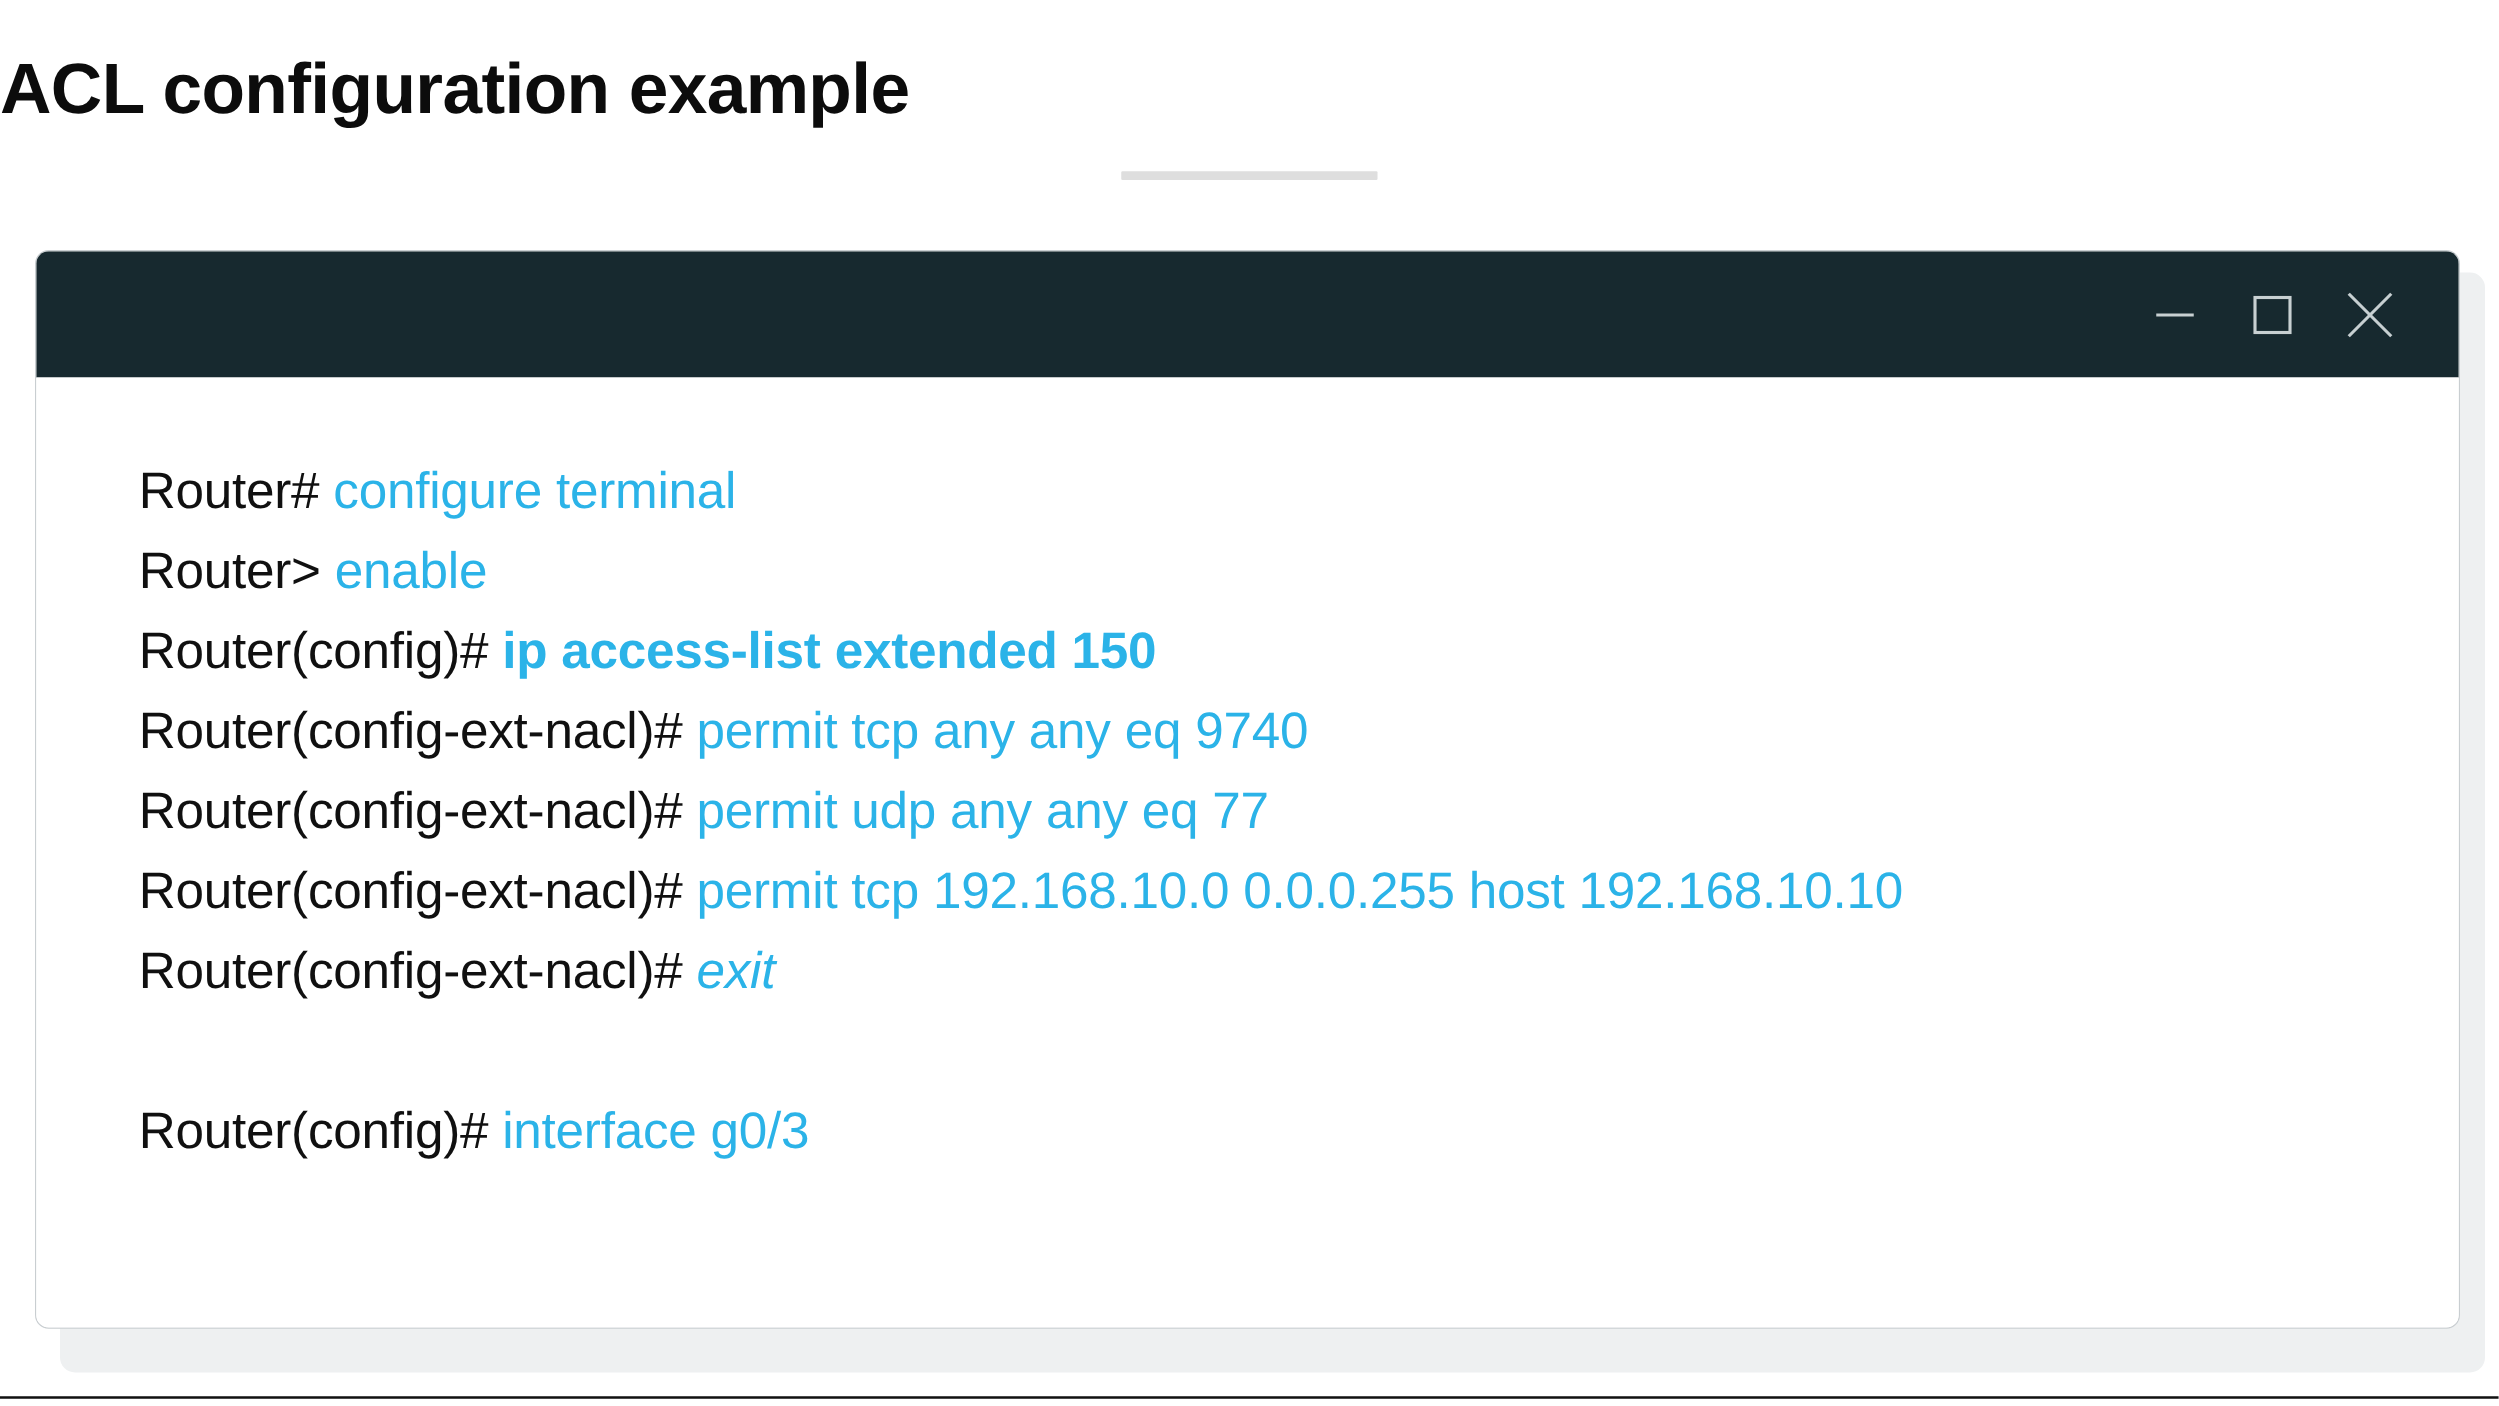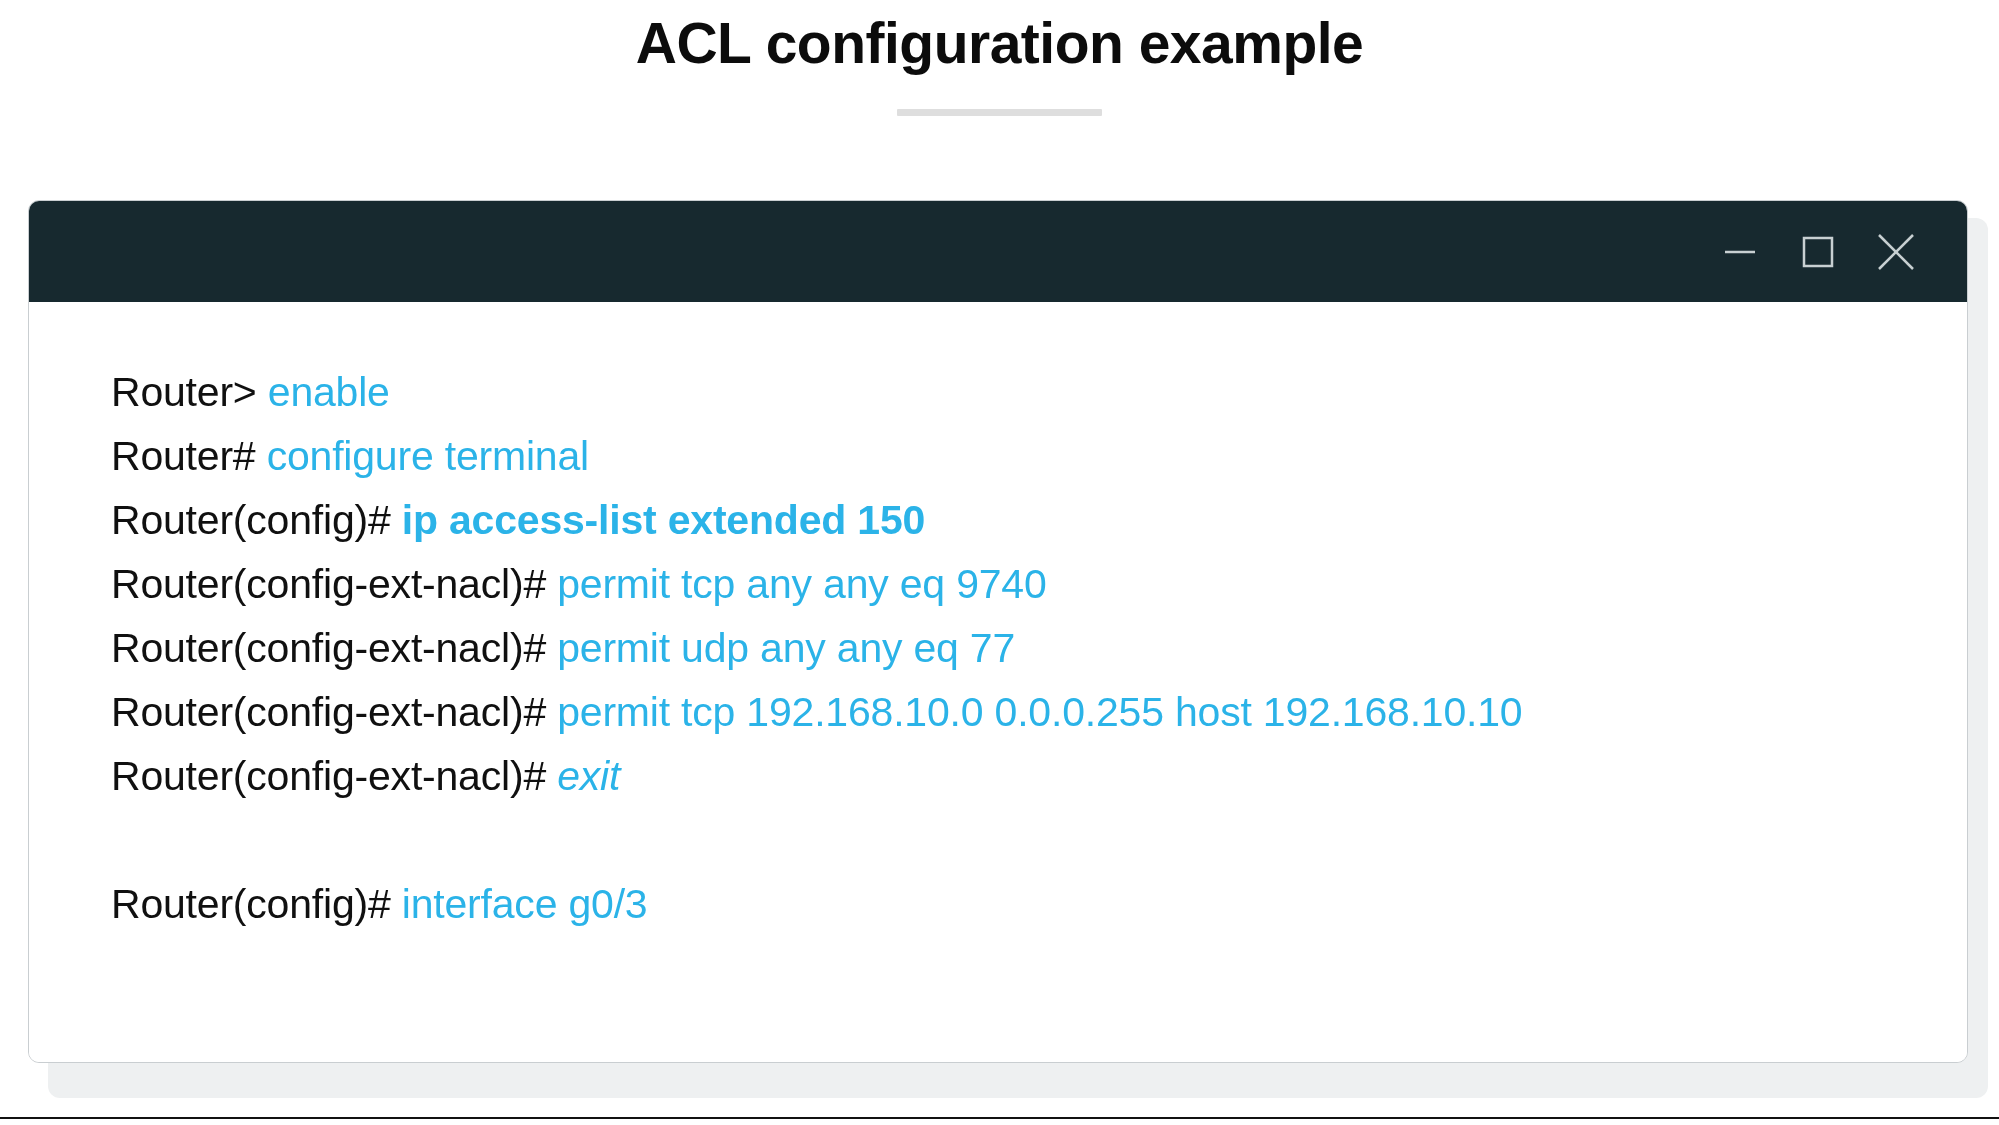--- a/index.html
+++ b/index.html
@@ -10,22 +10,21 @@
   body {
     width: 1999px;
     height: 1125px;
     font-family: "Liberation Sans", sans-serif;
     overflow: hidden;
     position: relative;
   }
 
   
   .page-header {
-    padding-top: 12px;
-    text-align: center;
+    padding-top: 40px;
   }
   .page-title {
     font-family: "Liberation Sans", sans-serif;
     font-size: 57px;
     font-weight: bold;
     letter-spacing: -0.5px;
     color: #0c0c0c;
     line-height: 1.1;
     margin: 0;
   }
@@ -144,22 +143,22 @@
           <svg width="50" height="50" viewBox="0 0 50 50">
             <line x1="8" y1="8" x2="42" y2="42" stroke="#c8d0d2" stroke-width="2.5"></line>
             <line x1="42" y1="8" x2="8" y2="42" stroke="#c8d0d2" stroke-width="2.5"></line>
           </svg>
         </span>
       </div>
     </div>
 
     <div class="terminal-body">
       <div id="terminal-lines">
+          <div class="term-line"><span class="prompt">Router# </span><span class="cmd" style="color: rgb(43, 179, 232);">configure terminal</span></div>
           <div class="term-line"><span class="prompt">Router&gt; </span><span class="cmd" style="color: rgb(43, 179, 232);">enable</span></div>
-          <div class="term-line"><span class="prompt">Router# </span><span class="cmd" style="color: rgb(43, 179, 232);">configure terminal</span></div>
           <div class="term-line"><span class="prompt">Router(config)# </span><span class="cmd" style="color: rgb(43, 179, 232); font-weight: bold;">ip access-list extended 150</span></div>
           <div class="term-line"><span class="prompt">Router(config-ext-nacl)# </span><span class="cmd" style="color: rgb(43, 179, 232);">permit tcp any any eq 9740</span></div>
           <div class="term-line"><span class="prompt">Router(config-ext-nacl)# </span><span class="cmd" style="color: rgb(43, 179, 232);">permit udp any any eq 77</span></div>
           <div class="term-line"><span class="prompt">Router(config-ext-nacl)# </span><span class="cmd" style="color: rgb(43, 179, 232);">permit tcp 192.168.10.0 0.0.0.255 host 192.168.10.10</span></div>
           <div class="term-line"><span class="prompt">Router(config-ext-nacl)# </span><span class="cmd" style="color: rgb(43, 179, 232); font-style: italic;">exit</span></div>
           <div class="term-line blank">&nbsp;</div>
           <div class="term-line"><span class="prompt">Router(config)# </span><span class="cmd" style="color: rgb(43, 179, 232);">interface g0/3</span></div>
         </div>
     </div>
 

